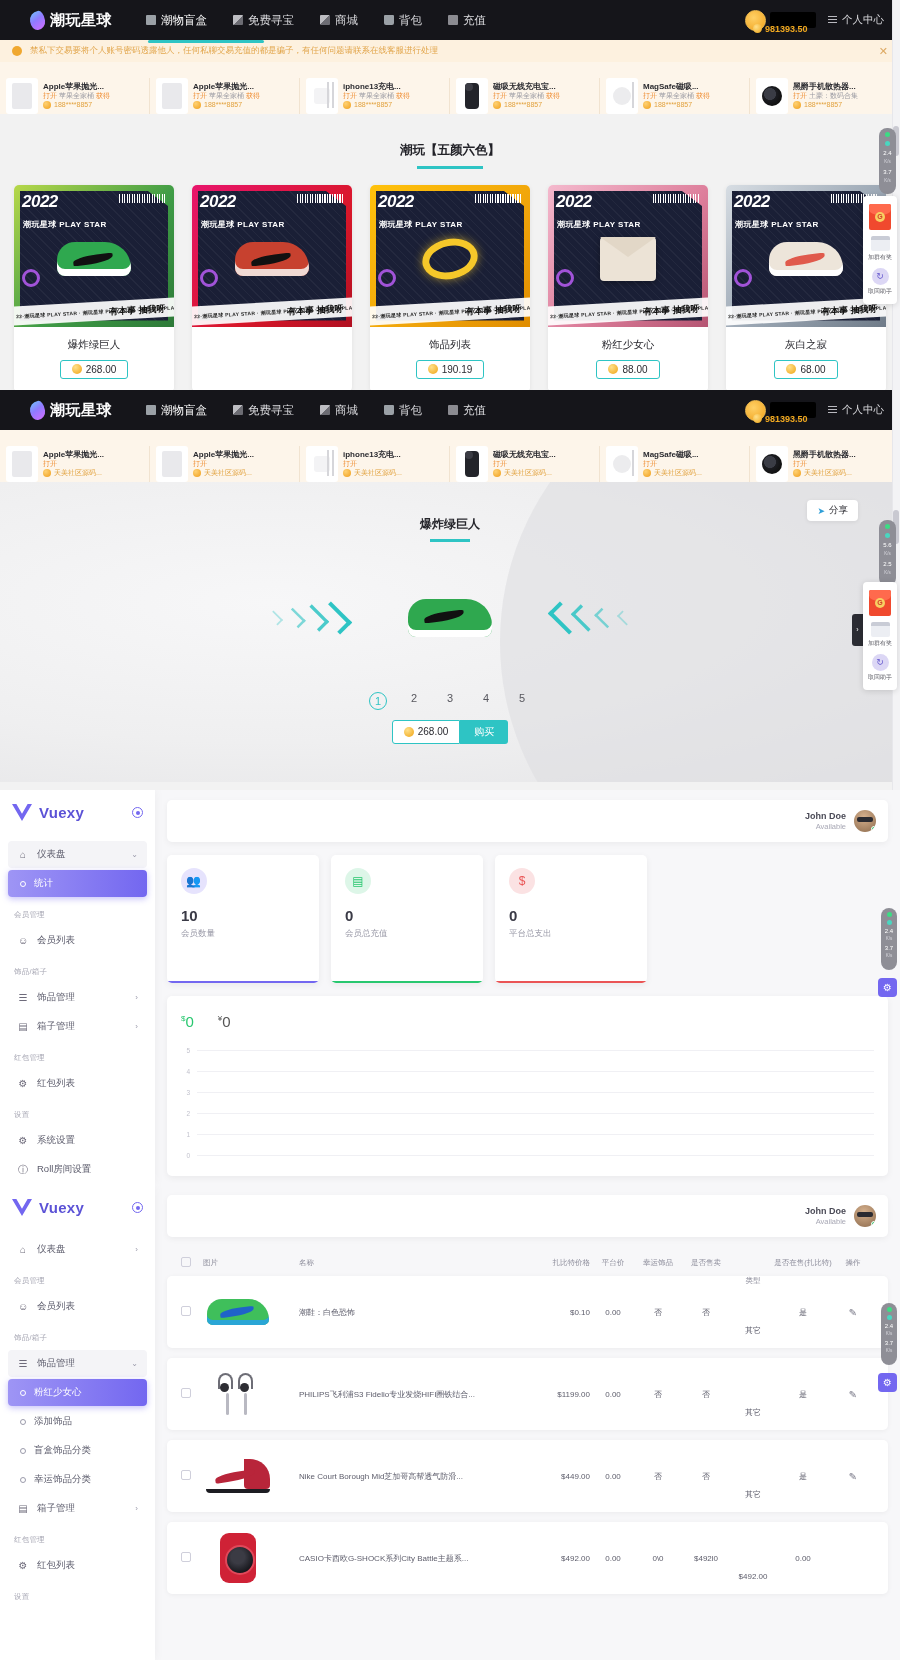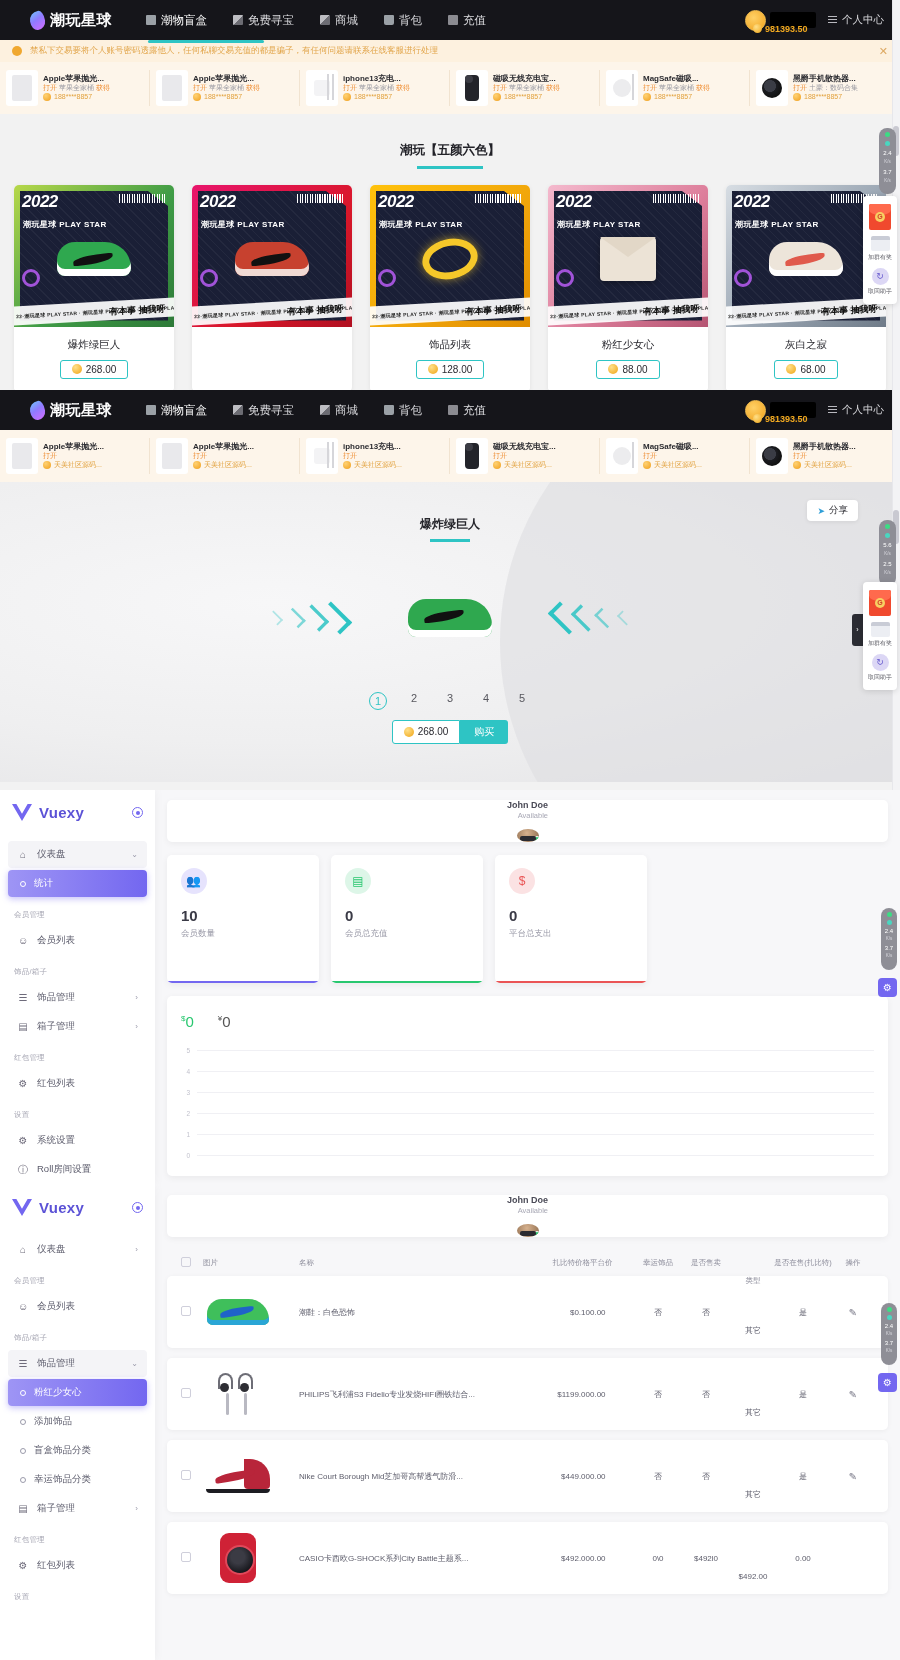--- a/index.html
+++ b/index.html
@@ -99,21 +99,21 @@
   .notice-txt {
     color: #e2a64c; font-size: 8.5px; white-space: nowrap; overflow: hidden;
   }
   .notice-x {
     margin-left: auto; color: #dda963; font-size: 11px; line-height: 1;
   }
 
   
   .marquee {
     height: 52px; background: #fdf5ea;
-    display: flex; align-items: center; overflow: hidden;
+    display: flex; align-items: flex-end; overflow: hidden;
   }
   .mq-item {
     flex: 1 1 0; display: flex; align-items: center; gap: 5px;
     padding: 0 6px; border-right: 1px solid #f1e3d0; min-width: 0;
   }
   .mq-thumb {
     width: 32px; height: 36px; flex: none; border-radius: 3px;
     background: #ffffff; position: relative; overflow:hidden;
     display:flex;align-items:center;justify-content:center;
   }
@@ -378,21 +378,21 @@
     width: 6px; height: 6px; border-radius: 50%;
     border: 1px solid #9b9bab; flex: none; margin-left: 3px;
   }
   .sb-item.active .sb-bullet { border-color: #fff; }
 
   .content { flex: 1 1 auto; padding: 10px 12px 0; min-width: 0; }
   .navbar-card {
     background: #fff; border-radius: 5px; height: 42px;
     box-shadow: 0 2px 6px rgba(0,0,0,.05);
     display: flex; align-items: center; justify-content: flex-end;
-    padding: 0 12px; gap: 8px; flex-direction: column;
+    padding: 0 12px; gap: 8px;
   }
   .nb-user { text-align: right; line-height: 1.25; }
   .nb-name { font-size: 9px; font-weight: bold; color: #4b4b57; }
   .nb-status { font-size: 7.5px; color: #a8a8b5; }
   .nb-avatar {
     width: 22px; height: 22px; border-radius: 50%;
     background: radial-gradient(circle at 45% 32%, #d6b18e, #8c6a4c);
     position: relative; overflow: hidden;
   }
   .nb-avatar::after {
@@ -456,21 +456,21 @@
     display: flex; align-items: center; background: #fff;
     border-radius: 5px; box-shadow: 0 1px 5px rgba(0,0,0,.05);
     height: 72px; margin-bottom: 10px; padding: 0 14px;
     font-size: 8px; color: #5d5d6b;
   }
   .c-check { width: 22px; flex: none; }
   .c-img { width: 96px; flex: none; display: flex; align-items: center; }
   .c-name { flex: 1 1 auto; min-width: 0; padding-right: 10px; }
   .c-name .cell-txt { white-space: nowrap; overflow: hidden; text-overflow: ellipsis; display:block;}
   .c-p1 { width: 56px; flex: none; text-align: right; }
-  .c-p2 { width: 46px; flex: none; text-align: left; }
+  .c-p2 { width: 46px; flex: none; text-align: center; }
   .c-p3 { width: 44px; flex: none; text-align: center; }
   .c-p4 { width: 52px; flex: none; text-align: center; }
   .c-p5 { width: 42px; flex: none; text-align: center; margin-top: 36px; }
   .c-p6 { width: 58px; flex: none; text-align: center; }
   .c-act { width: 42px; flex: none; text-align: center; }
   .chk {
     width: 10px; height: 10px; border: 1px solid #cfcfdb; border-radius: 2px;
     display: inline-block;
   }
   .edit-ico { font-size: 10px; color: #7a7a89; }
@@ -750,21 +750,21 @@
             </div>
           <div class="art-tape">
               <span>22·潮玩星球 PLAY STAR · 潮玩星球 PLAY STAR · 潮玩星球 PLAY STAR</span>
             </div>
           <div class="art-slogan">有本事 抽我呀</div>
         </div>
         <div class="bcard-body">
           <div class="bcard-name">饰品列表</div>
           <div class="price-pill">
             <span class="coin-dot"></span>
-            <span class="price-val">128.00</span>
+            <span class="price-val">190.19</span>
           </div>
         </div>
       </div>
 
       <div class="bcard">
         <div class="bcard-art art-pink">
           <div class="art-inner"></div>
           <div class="art-year">2022</div>
           <div class="art-bar"></div>
           <div class="art-playstar">潮玩星球 PLAY STAR</div>

